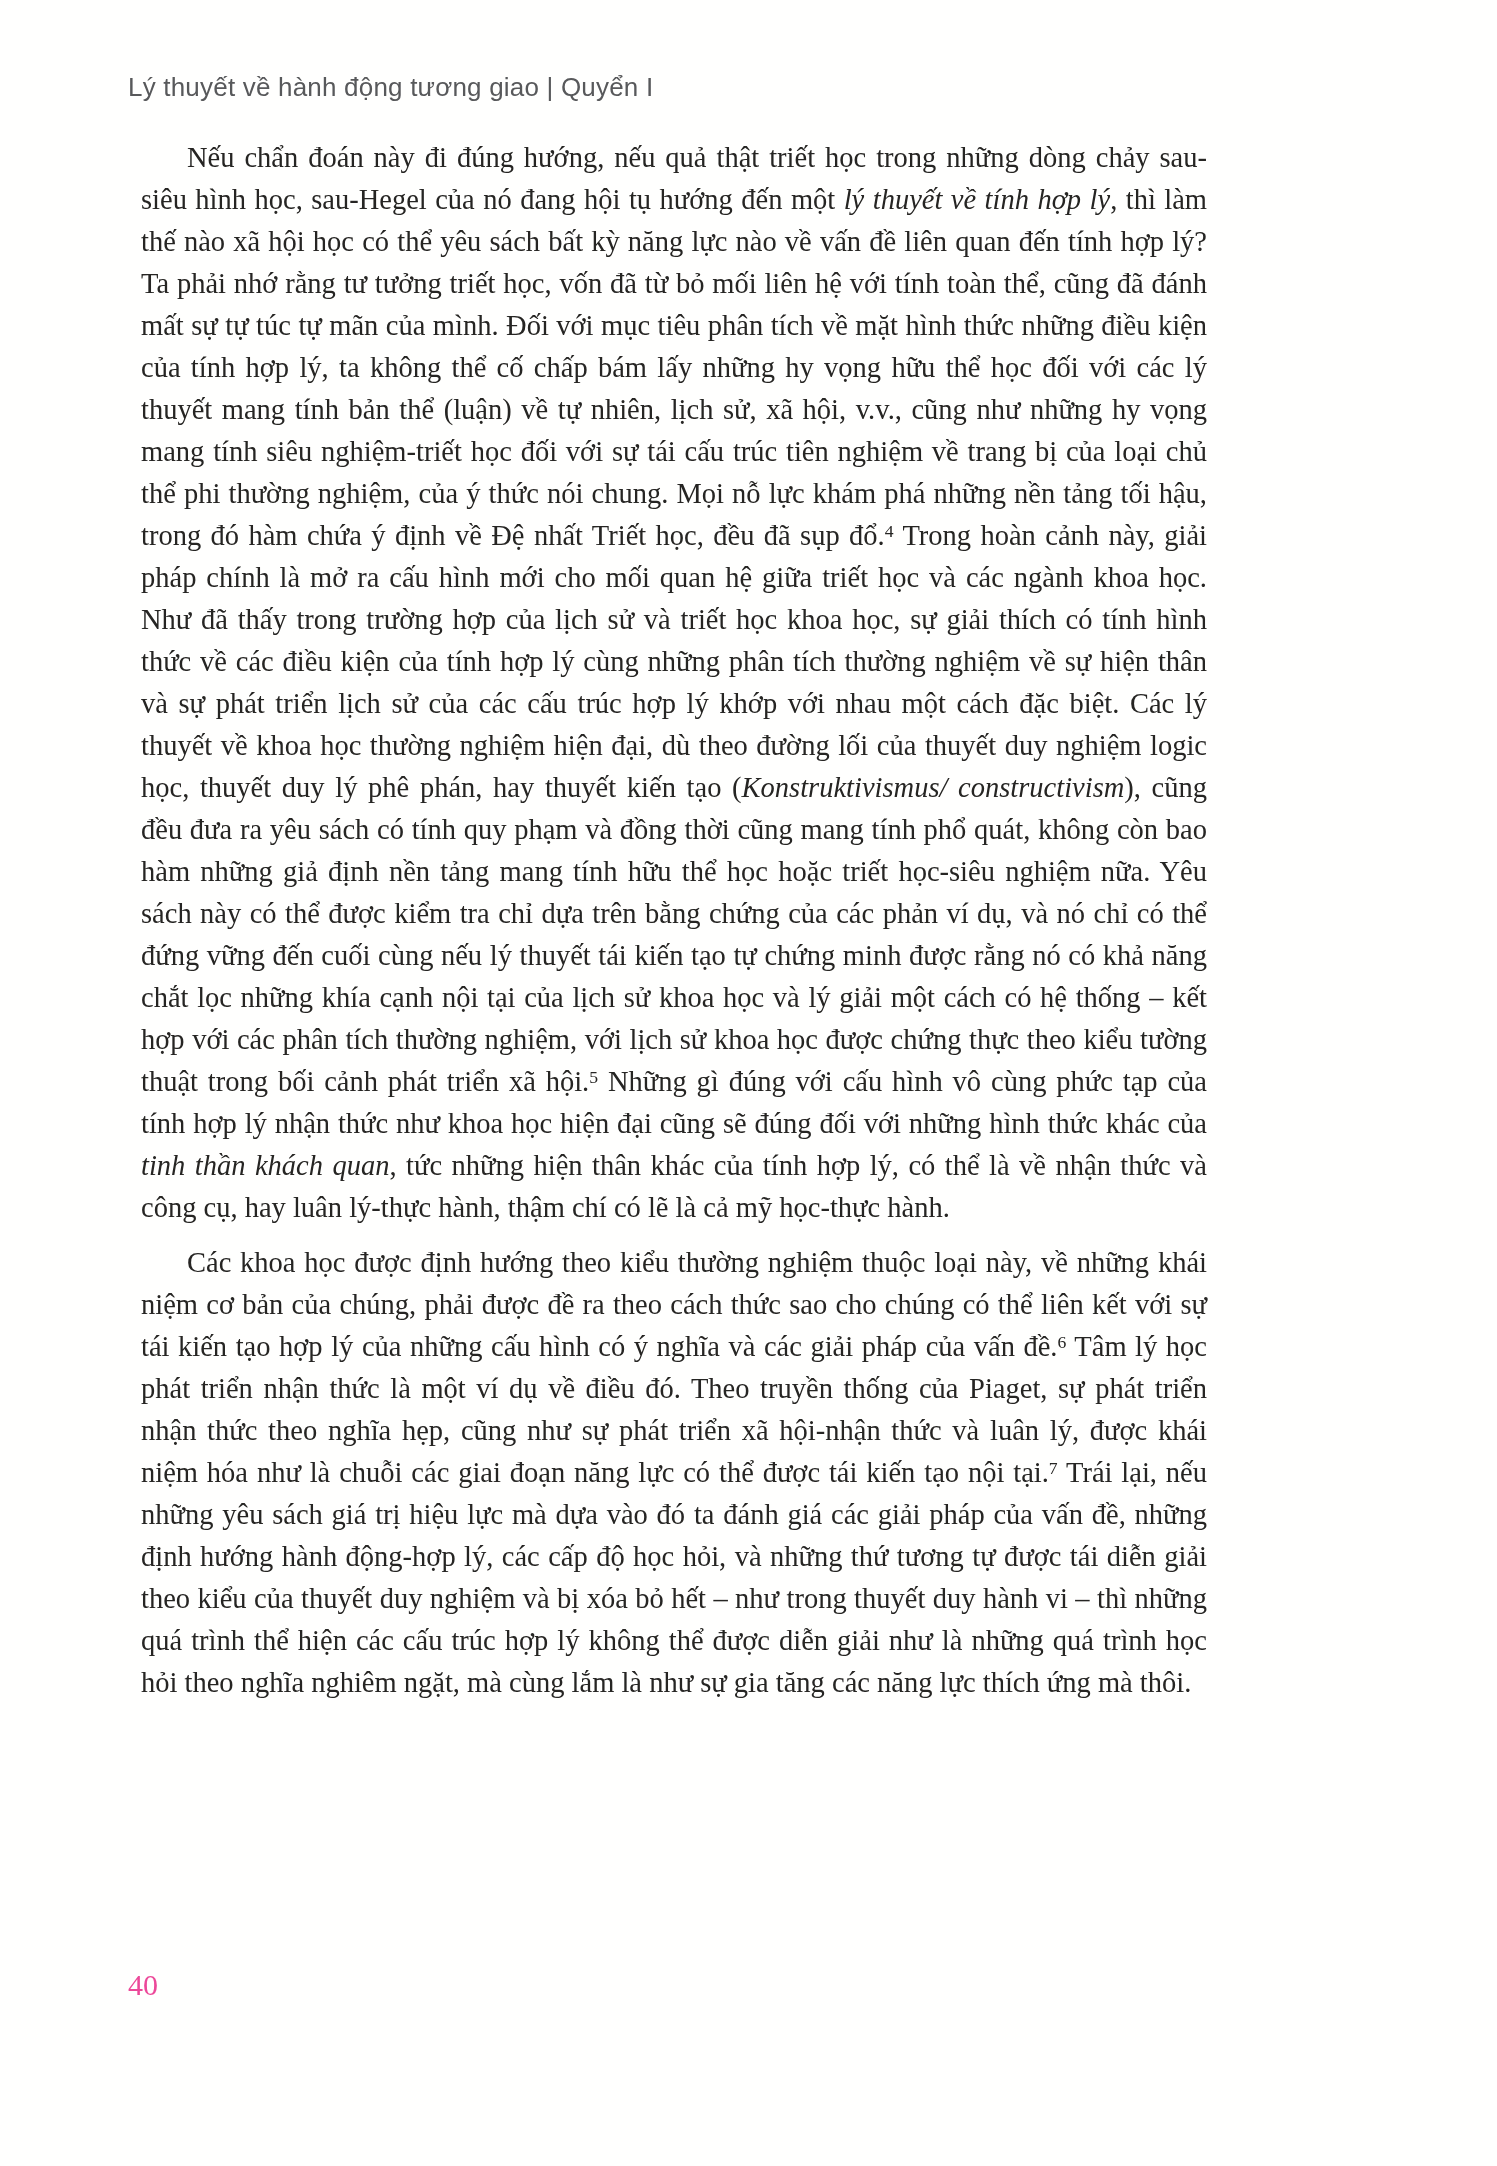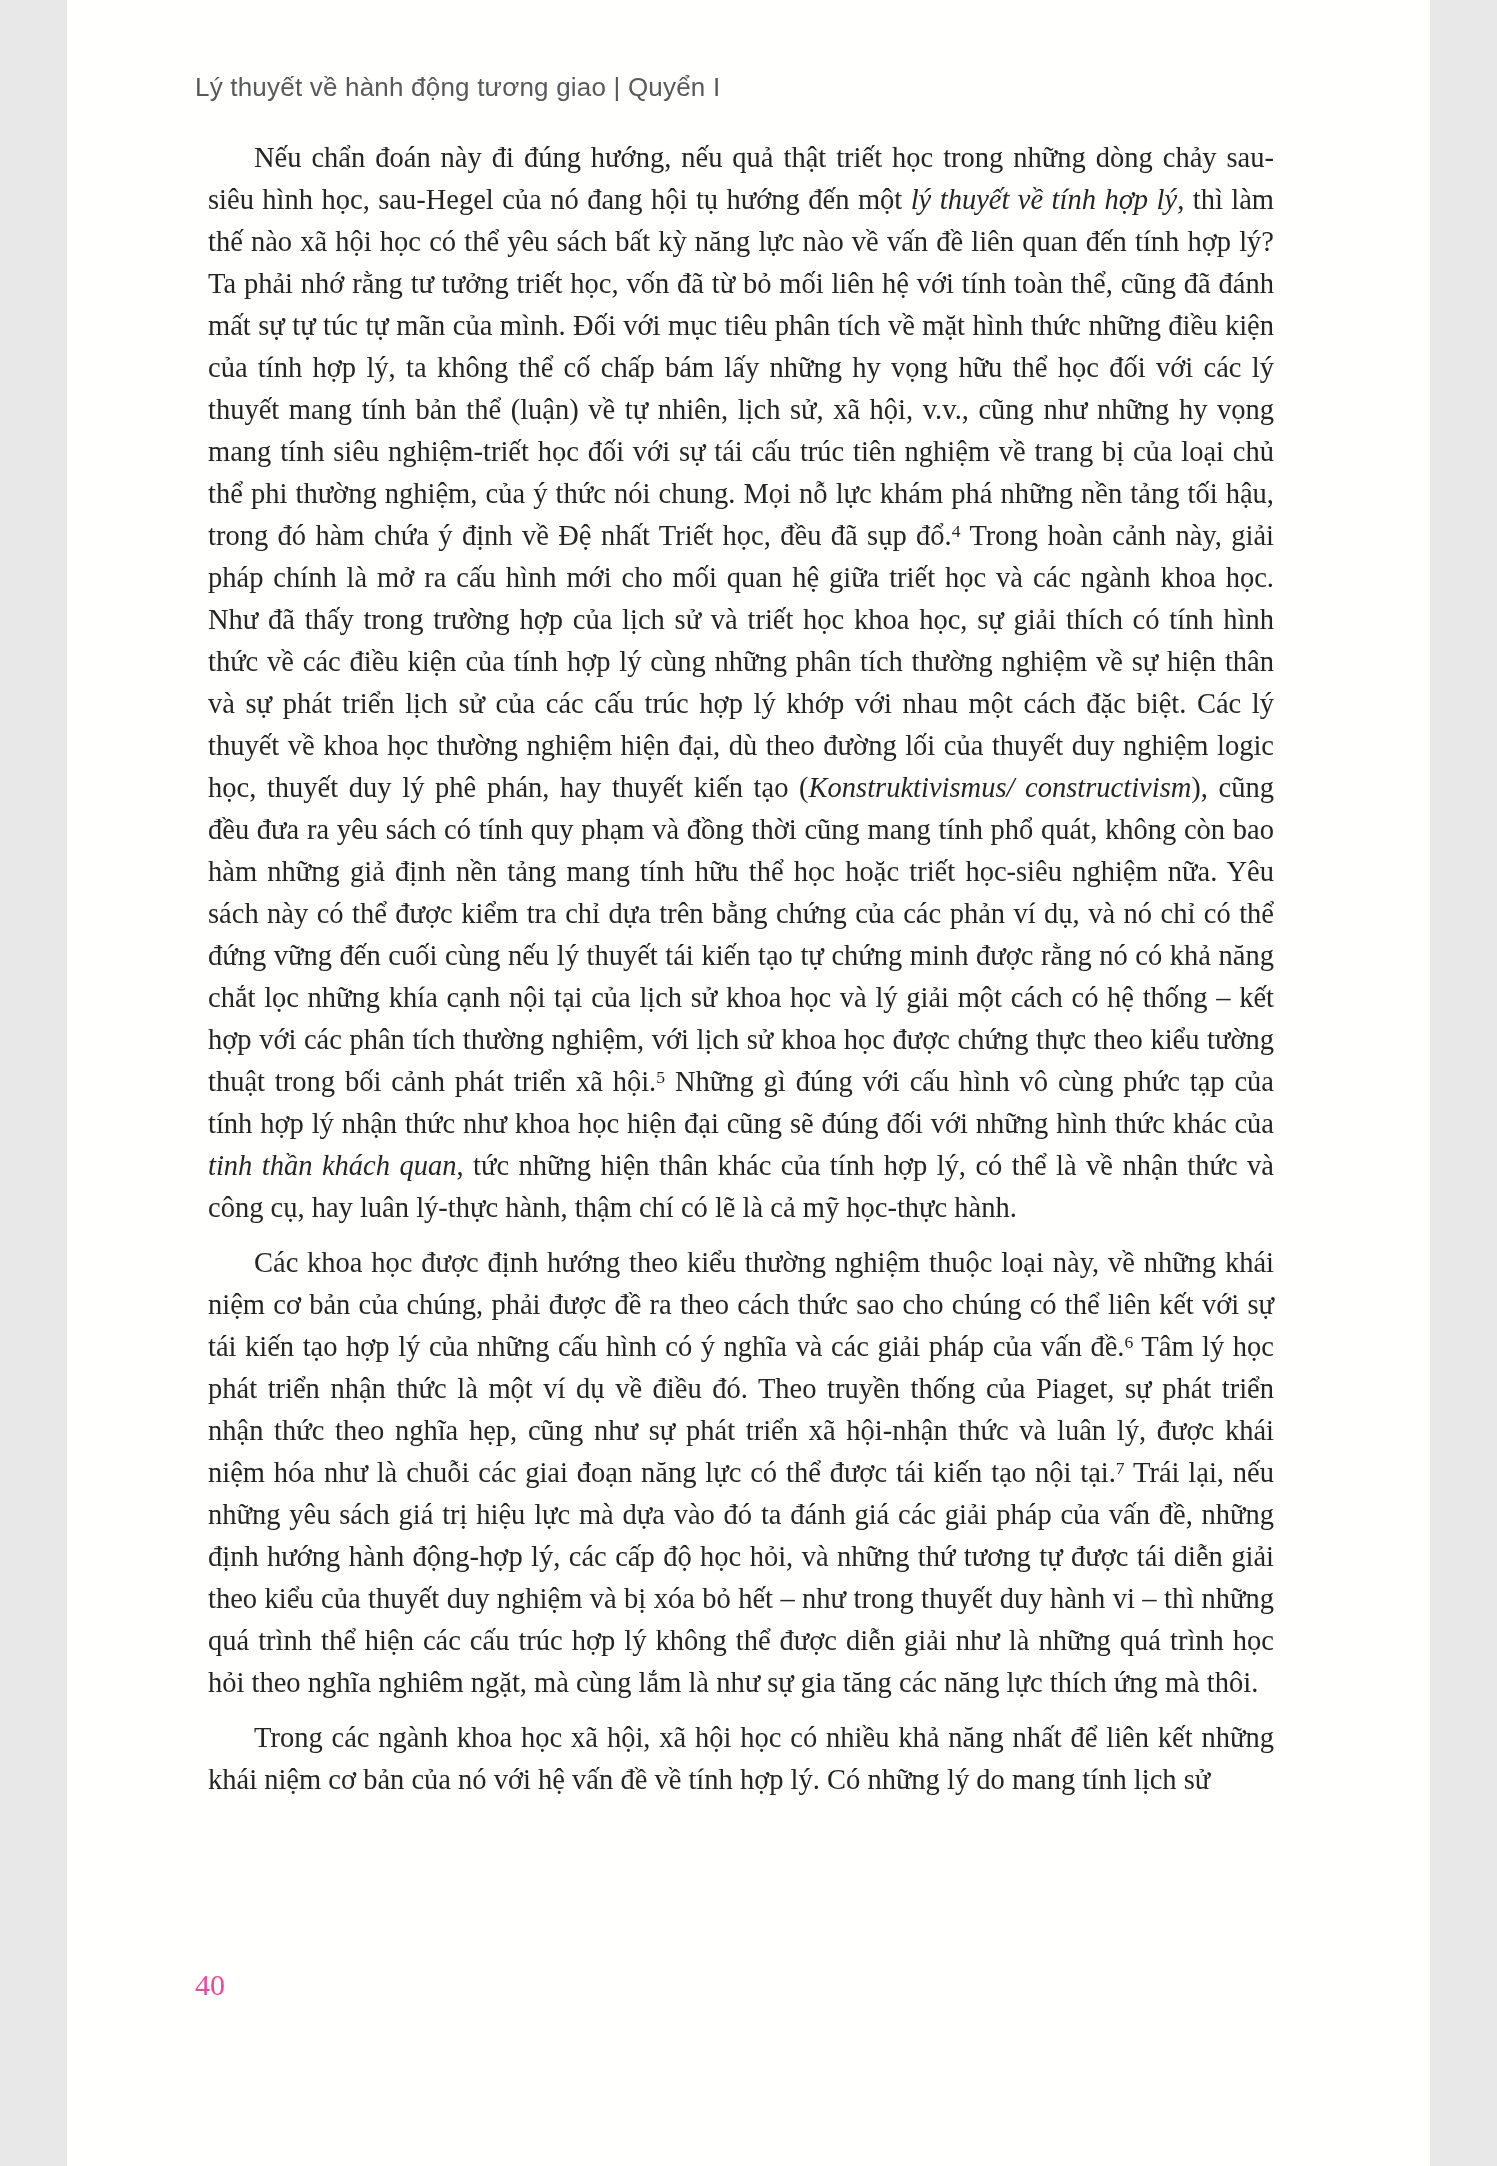--- a/index.html
+++ b/index.html
@@ -2,21 +2,21 @@
 <html lang="vi"><head>
 <meta charset="utf-8">
 <style>
   html, body {
     margin: 0;
     padding: 0;
     background: #e8e8e8;
   }
   .page {
     position: relative;
-    width: 1363px;
+    width: 1497px;
     height: 2166px;
     margin: 0 auto;
     background: #fffffe;
     overflow: hidden;
   }
   .content {
     position: absolute;
     left: 128px;
     top: 72px;
     width: 1092px;
@@ -64,17 +64,16 @@
 </style>
 </head>
 <body>
 
 <div class="page">
   <div class="content">
     <div class="running-header">Lý thuyết về hành động tương giao | Quyển I</div>
     <div class="body-text">
         <p class="para"><span>Nếu chẩn đoán này đi đúng hướng, nếu quả thật triết học trong những dòng chảy sau-siêu hình học, sau-Hegel của nó đang hội tụ hướng đến một </span><span class="it">lý thuyết về tính hợp lý</span><span>, thì làm thế nào xã hội học có thể yêu sách bất kỳ năng lực nào về vấn đề liên quan đến tính hợp lý? Ta phải nhớ rằng tư tưởng triết học, vốn đã từ bỏ mối liên hệ với tính toàn thể, cũng đã đánh mất sự tự túc tự mãn của mình. Đối với mục tiêu phân tích về mặt hình thức những điều kiện của tính hợp lý, ta không thể cố chấp bám lấy những hy vọng hữu thể học đối với các lý thuyết mang tính bản thể (luận) về tự nhiên, lịch sử, xã hội, v.v., cũng như những hy vọng mang tính siêu nghiệm-triết học đối với sự tái cấu trúc tiên nghiệm về trang bị của loại chủ thể phi thường nghiệm, của ý thức nói chung. Mọi nỗ lực khám phá những nền tảng tối hậu, trong đó hàm chứa ý định về Đệ nhất Triết học, đều đã sụp đổ.</span><sup class="fn">4</sup><span> Trong hoàn cảnh này, giải pháp chính là mở ra cấu hình mới cho mối quan hệ giữa triết học và các ngành khoa học. Như đã thấy trong trường hợp của lịch sử và triết học khoa học, sự giải thích có tính hình thức về các điều kiện của tính hợp lý cùng những phân tích thường nghiệm về sự hiện thân và sự phát triển lịch sử của các cấu trúc hợp lý khớp với nhau một cách đặc biệt. Các lý thuyết về khoa học thường nghiệm hiện đại, dù theo đường lối của thuyết duy nghiệm logic học, thuyết duy lý phê phán, hay thuyết kiến tạo (</span><span class="it">Konstruktivismus/ constructivism</span><span>), cũng đều đưa ra yêu sách có tính quy phạm và đồng thời cũng mang tính phổ quát, không còn bao hàm những giả định nền tảng mang tính hữu thể học hoặc triết học-siêu nghiệm nữa. Yêu sách này có thể được kiểm tra chỉ dựa trên bằng chứng của các phản ví dụ, và nó chỉ có thể đứng vững đến cuối cùng nếu lý thuyết tái kiến tạo tự chứng minh được rằng nó có khả năng chắt lọc những khía cạnh nội tại của lịch sử khoa học và lý giải một cách có hệ thống – kết hợp với các phân tích thường nghiệm, với lịch sử khoa học được chứng thực theo kiểu tường thuật trong bối cảnh phát triển xã hội.</span><sup class="fn">5</sup><span> Những gì đúng với cấu hình vô cùng phức tạp của tính hợp lý nhận thức như khoa học hiện đại cũng sẽ đúng đối với những hình thức khác của </span><span class="it">tinh thần khách quan</span><span>, tức những hiện thân khác của tính hợp lý, có thể là về nhận thức và công cụ, hay luân lý-thực hành, thậm chí có lẽ là cả mỹ học-thực hành.</span></p>
         <p class="para"><span>Các khoa học được định hướng theo kiểu thường nghiệm thuộc loại này, về những khái niệm cơ bản của chúng, phải được đề ra theo cách thức sao cho chúng có thể liên kết với sự tái kiến tạo hợp lý của những cấu hình có ý nghĩa và các giải pháp của vấn đề.</span><sup class="fn">6</sup><span> Tâm lý học phát triển nhận thức là một ví dụ về điều đó. Theo truyền thống của Piaget, sự phát triển nhận thức theo nghĩa hẹp, cũng như sự phát triển xã hội-nhận thức và luân lý, được khái niệm hóa như là chuỗi các giai đoạn năng lực có thể được tái kiến tạo nội tại.</span><sup class="fn">7</sup><span> Trái lại, nếu những yêu sách giá trị hiệu lực mà dựa vào đó ta đánh giá các giải pháp của vấn đề, những định hướng hành động-hợp lý, các cấp độ học hỏi, và những thứ tương tự được tái diễn giải theo kiểu của thuyết duy nghiệm và bị xóa bỏ hết – như trong thuyết duy hành vi – thì những quá trình thể hiện các cấu trúc hợp lý không thể được diễn giải như là những quá trình học hỏi theo nghĩa nghiêm ngặt, mà cùng lắm là như sự gia tăng các năng lực thích ứng mà thôi.</span></p>
-        <p class="para"><span>Trong các ngành khoa học xã hội, xã hội học có nhiều khả năng nhất để liên kết những khái niệm cơ bản của nó với hệ vấn đề về tính hợp lý. Có những lý do mang tính lịch sử</span></p>
       </div>
   </div>
   <div class="page-number">40</div>
 </div>
 
 </body></html>

